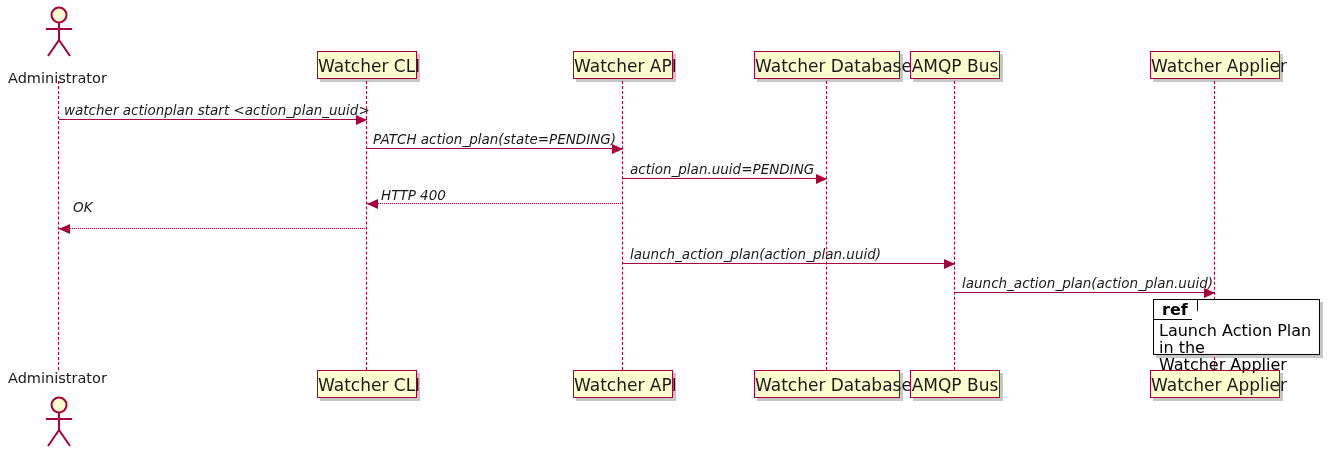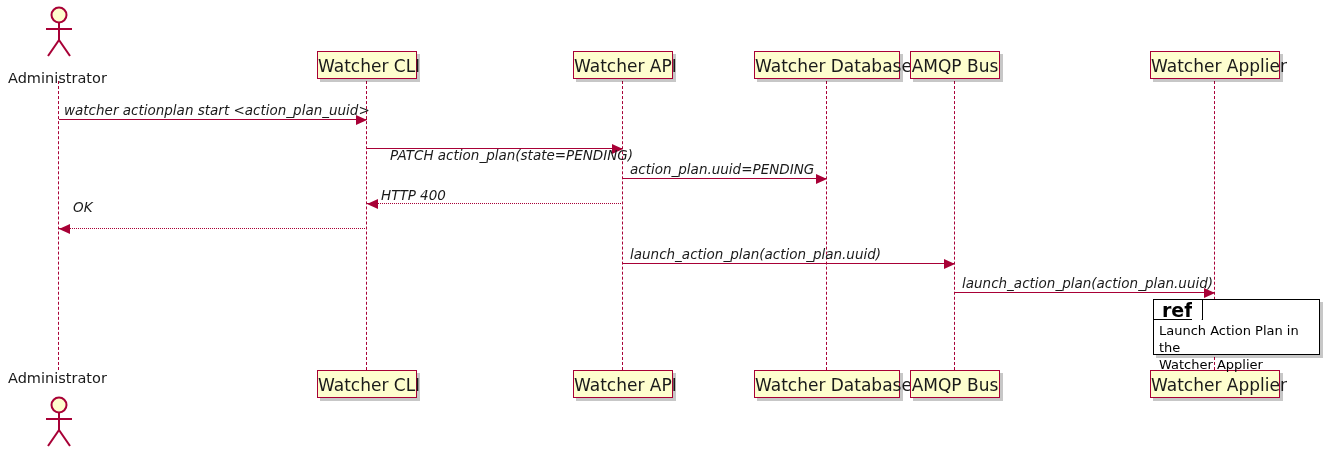--- a/index.html
+++ b/index.html
@@ -71,38 +71,38 @@
     box-sizing:border-box;
   }
   .ref-tab{
     position:absolute;
     left:0;top:0;
     height:20px;
     background:#ffffff;
     border-right:1.6px solid #000000;
     border-bottom:1.6px solid #000000;
     font-weight:bold;
-    font-size:19px;
+    font-size:16px;
     line-height:20px;
     padding:0 9px 0 8px;
     color:#000000;
     box-sizing:border-box;
   }
   .ref-tab-notch{
     position:absolute;
     top:0;
     width:0;height:0;
     border-bottom:20px solid #ffffff;
     border-right:10px solid transparent;
   }
   .ref-body{
     position:absolute;
     left:5px;
     top:22px;
-    font-size:13px;
+    font-size:16px;
     line-height:17px;
     color:#000000;
     width:160px;
   }
 </style>
 </head>
 <body>
 
 <div id="diagram">
 
@@ -130,21 +130,21 @@
       <div class="participant" style="left: 910px; top: 51px; width: 90px;">AMQP Bus</div>
       <div class="participant" style="left: 1150px; top: 51px; width: 130px;">Watcher Applier</div>
     </div>
 
   <div id="messages">
       <div class="msg-line" style="left: 59px; top: 119px; width: 308px;"></div>
       <div class="arrow-head right" style="top: 115px; left: 356px;"></div>
       <div class="msg-label" style="left: 64px; top: 102px;">watcher actionplan start &lt;action_plan_uuid&gt;</div>
       <div class="msg-line" style="left: 367px; top: 148px; width: 256px;"></div>
       <div class="arrow-head right" style="top: 144px; left: 612px;"></div>
-      <div class="msg-label" style="left: 390px; top: 131px; margin-top: 16px;">PATCH action_plan(state=PENDING)</div>
+      <div class="msg-label" style="left: 373px; top: 131px;">PATCH action_plan(state=PENDING)</div>
       <div class="msg-line" style="left: 623px; top: 178px; width: 204px;"></div>
       <div class="arrow-head right" style="top: 174px; left: 816px;"></div>
       <div class="msg-label" style="left: 630px; top: 161px;">action_plan.uuid=PENDING</div>
       <div class="msg-line dotted" style="left: 367px; top: 203px; width: 256px;"></div>
       <div class="arrow-head left" style="top: 199px; left: 367px;"></div>
       <div class="msg-label" style="left: 381px; top: 187px;">HTTP 400</div>
       <div class="msg-line dotted" style="left: 59px; top: 228px; width: 308px;"></div>
       <div class="arrow-head left" style="top: 224px; left: 59px;"></div>
       <div class="msg-label" style="left: 73px; top: 199px;">OK</div>
       <div class="msg-line" style="left: 623px; top: 263px; width: 332px;"></div>

